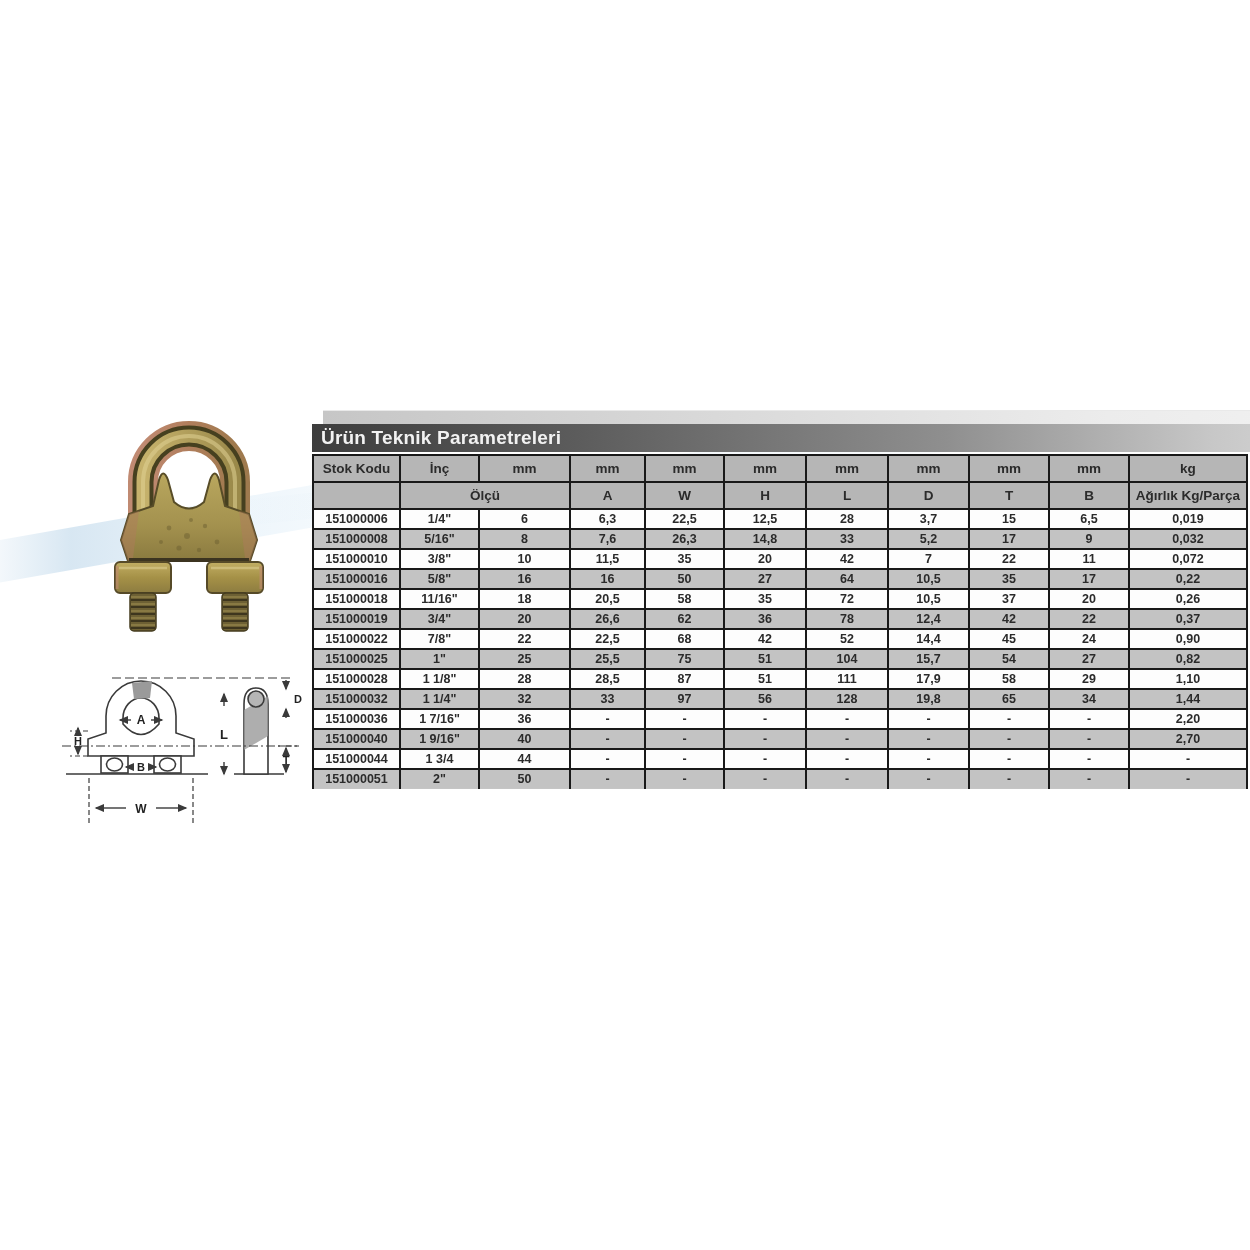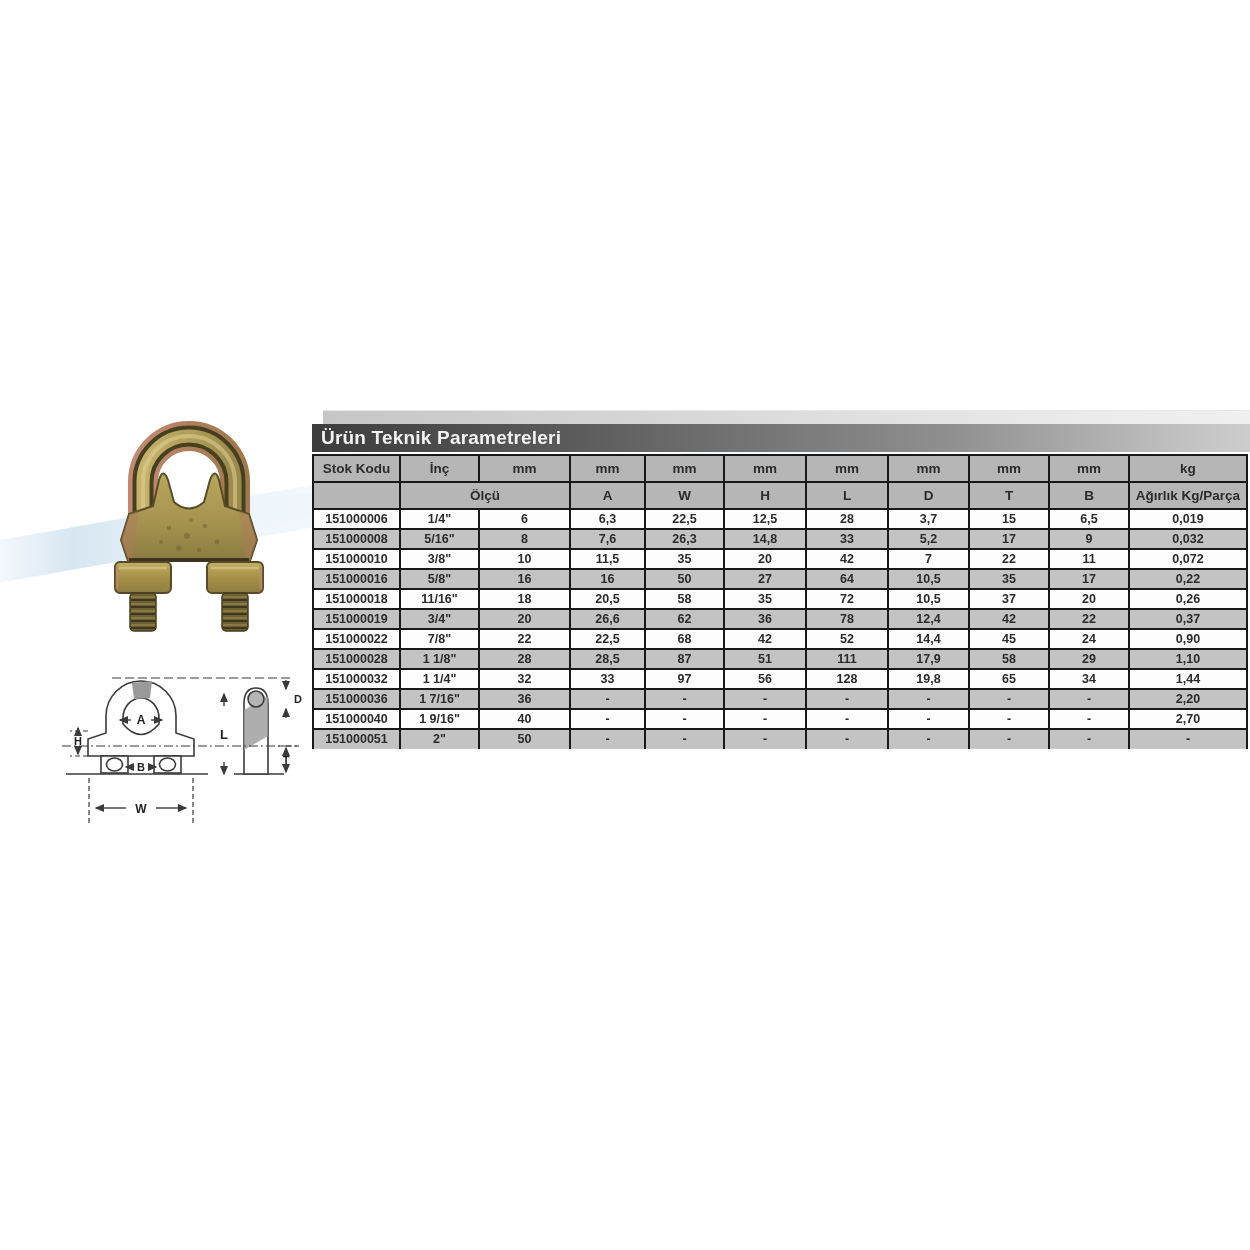--- a/index.html
+++ b/index.html
@@ -323,20 +323,33 @@
           <td>22,5</td>
           <td>68</td>
           <td>42</td>
           <td>52</td>
           <td>14,4</td>
           <td>45</td>
           <td>24</td>
           <td>0,90</td>
         </tr>
         <tr>
+          <td>151000025</td>
+          <td>1"</td>
+          <td>25</td>
+          <td>25,5</td>
+          <td>75</td>
+          <td>51</td>
+          <td>104</td>
+          <td>15,7</td>
+          <td>54</td>
+          <td>27</td>
+          <td>0,82</td>
+        </tr>
+        <tr>
           <td>151000028</td>
           <td>1 1/8"</td>
           <td>28</td>
           <td>28,5</td>
           <td>87</td>
           <td>51</td>
           <td>111</td>
           <td>17,9</td>
           <td>58</td>
           <td>29</td>
@@ -375,20 +388,33 @@
           <td>-</td>
           <td>-</td>
           <td>-</td>
           <td>-</td>
           <td>-</td>
           <td>-</td>
           <td>-</td>
           <td>2,70</td>
         </tr>
         <tr>
+          <td>151000044</td>
+          <td>1 3/4</td>
+          <td>44</td>
+          <td>-</td>
+          <td>-</td>
+          <td>-</td>
+          <td>-</td>
+          <td>-</td>
+          <td>-</td>
+          <td>-</td>
+          <td>-</td>
+        </tr>
+        <tr>
           <td>151000051</td>
           <td>2"</td>
           <td>50</td>
           <td>-</td>
           <td>-</td>
           <td>-</td>
           <td>-</td>
           <td>-</td>
           <td>-</td>
           <td>-</td>

